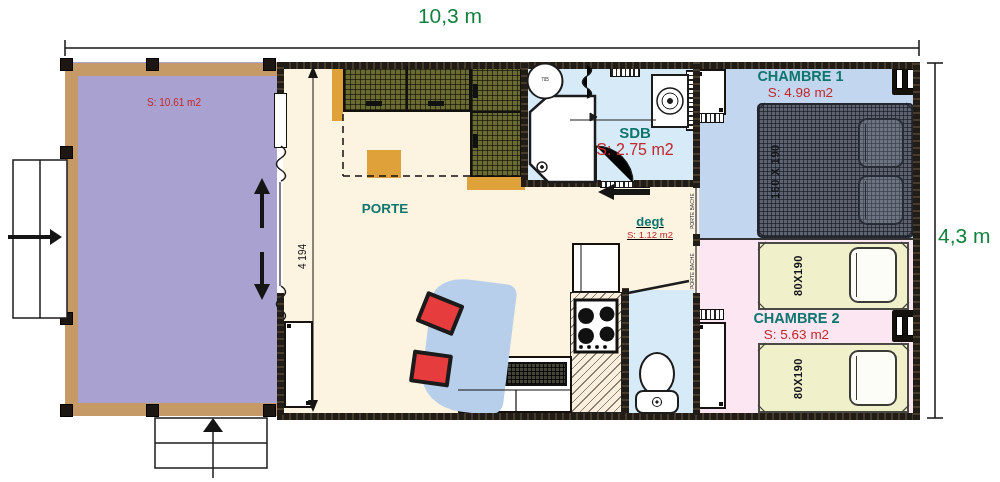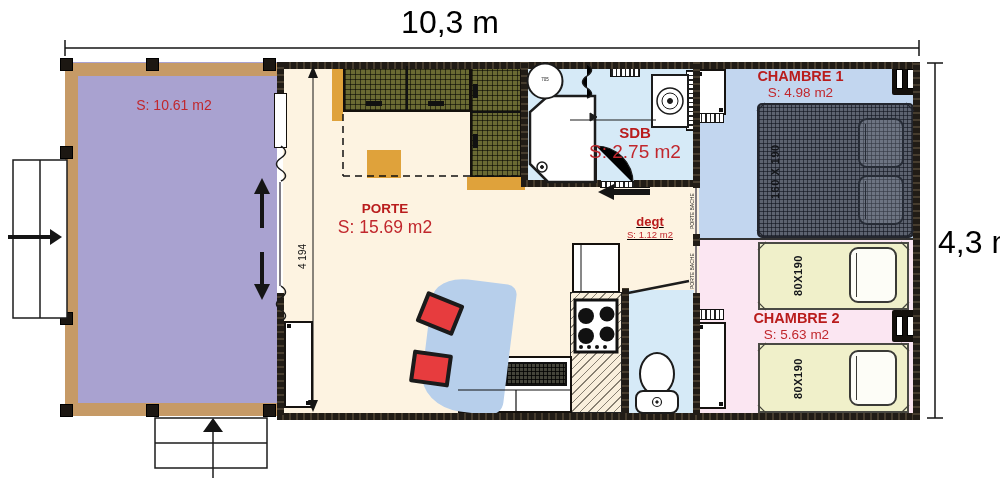--- a/index.html
+++ b/index.html
@@ -35,23 +35,23 @@
   .pillow1{border-color:#262b35;background:rgba(160,168,182,.25);}
   .pillow1::before{border-color:#262b35;}
   
   .wicon{background:#14100c;border-radius:2px;}
   .wicon .slot{position:absolute;width:7px;height:20px;background:#fff;border:1px solid #000;top:6px;}
   
   .table{background:#b7cfeb;border-radius:34px 10px 14px 42px/24px 10px 14px 34px;transform:rotate(7deg);}
   .chair{background:#e73c3e;border:4px solid #1b1b1b;border-radius:2px;}
   
   .lbl{position:absolute;text-align:center;line-height:1.15;white-space:nowrap;}
-  .rname{color:#b91c1c;font-weight:bold;}
+  .rname{color:#0f766e;font-weight:bold;}
   .rarea{color:#c1272d;}
-  .dim{color:#000000;font-size:32px;}
+  .dim{color:#15803d;font-size:21px;}
   .vtext{writing-mode:vertical-rl;transform:rotate(180deg);text-align:center;}
   .bedlabel{position:absolute;font-weight:bold;color:#14161a;font-size:11px;letter-spacing:.5px;}
   .tiny{font-size:5px;color:#222;letter-spacing:0;}
   svg{position:absolute;left:0;top:0;}
 </style>
 </head>
 <body>
 
 <div id="plan">
 
@@ -222,29 +222,28 @@
       <path d="M758,351 L766,343 M901,343 L909,351 M758,405 L766,413 M901,413 L909,405"></path>
       <path d="M757,111 L765,103 M906,103 L914,111 M757,230 L765,238 M906,238 L914,230" stroke="#23262e"></path>
     </g>
   </svg>
 
   <div class="lbl dim" style="left:400px;top:4px;width:100px;">10,3 m</div>
   <div class="lbl dim" style="left:938px;top:224px;width:62px;text-align:left;">4,3 m</div>
   <div class="lbl vtext" style="left:297px;top:218px;width:16px;height:76px;font-size:10px;color:#111;">4 194</div>
 
   <div class="lbl" style="left:99px;top:97px;width:150px;">
-    <div class="rarea" style="font-size:14px;">S: 10.61 m2</div>
+    <div class="rarea" style="font-size:10px;">S: 10.61 m2</div>
   </div>
   <div class="lbl" style="left:325px;top:201px;width:120px;">
     <div class="rname" style="font-size:13.5px;">PORTE</div>
-    <div class="rarea" style="font-size:17.5px;">S: 15.69 m2</div>
   </div>
   <div class="lbl" style="left:585px;top:124px;width:100px;">
     <div class="rname" style="font-size:15px;">SDB</div>
-    <div class="rarea" style="font-size:19px;">S: 2.75 m2</div>
+    <div class="rarea" style="font-size:16px;">S: 2.75 m2</div>
   </div>
   <div class="lbl" style="left:610px;top:215px;width:80px;text-decoration:underline;">
     <div class="rname" style="font-size:13px;">degt</div>
     <div class="rarea" style="font-size:9.5px;">S: 1.12 m2</div>
   </div>
   <div class="lbl" style="left:728px;top:68px;width:145px;">
     <div class="rname" style="font-size:14.5px;">CHAMBRE 1</div>
     <div class="rarea" style="font-size:13.5px;">S: 4.98 m2</div>
   </div>
   <div class="lbl" style="left:724px;top:310px;width:145px;">

